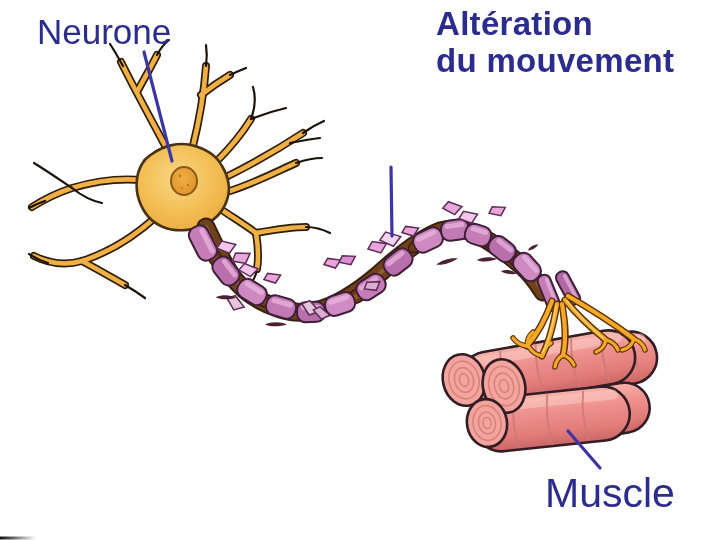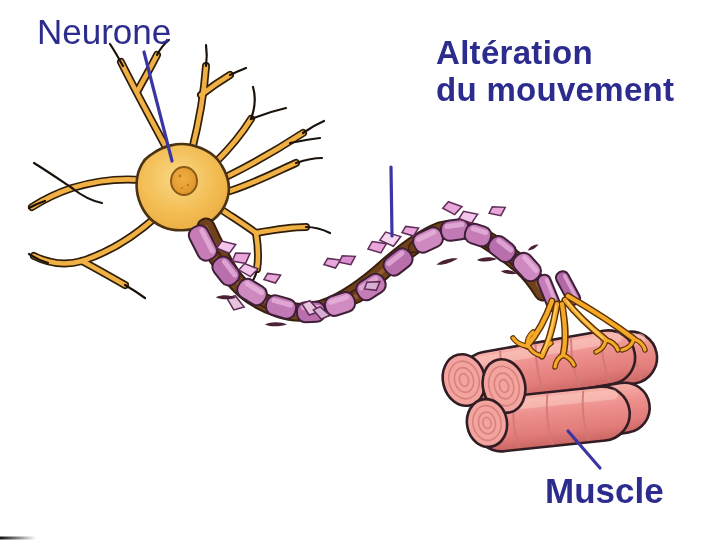--- a/index.html
+++ b/index.html
@@ -1,23 +1,23 @@
 <!DOCTYPE html>
 <html><head>
 <meta charset="utf-8">
 <style>
   html,body{margin:0;padding:0;background:#fff;}
   #stage{position:relative;width:720px;height:540px;background:#fff;overflow:hidden;
          font-family:"Liberation Sans",sans-serif;padding-left:12px;}
   #stage svg{position:absolute;left:0;top:0;}
   .lbl{position:absolute;color:#2c2c8e;white-space:pre-line;line-height:1.12;}
   .lbl-neurone{left:37px;top:12px;font-size:35px;}
-  .lbl-alteration{left:436px;top:5px;font-size:33px;font-weight:bold;line-height:37px;letter-spacing:.3px;margin-top:29px;}
+  .lbl-alteration{left:436px;top:5px;font-size:33px;font-weight:bold;line-height:37px;letter-spacing:.3px;}
   .lbl-destruction{left:314px;top:93px;font-size:33px;line-height:38px;}
-  .lbl-muscle{left:545px;top:471px;font-size:35px;font-weight:bold;}
+  .lbl-muscle{left:545px;top:471px;font-size:41px;}
 </style>
 </head>
 <body>
 
 <div id="stage">
 
 <svg width="720" height="540" viewBox="0 0 720 540">
   <defs>
     <radialGradient id="gsoma" cx="45%" cy="40%" r="70%">
       <stop offset="0%" stop-color="#f8d887"></stop>

